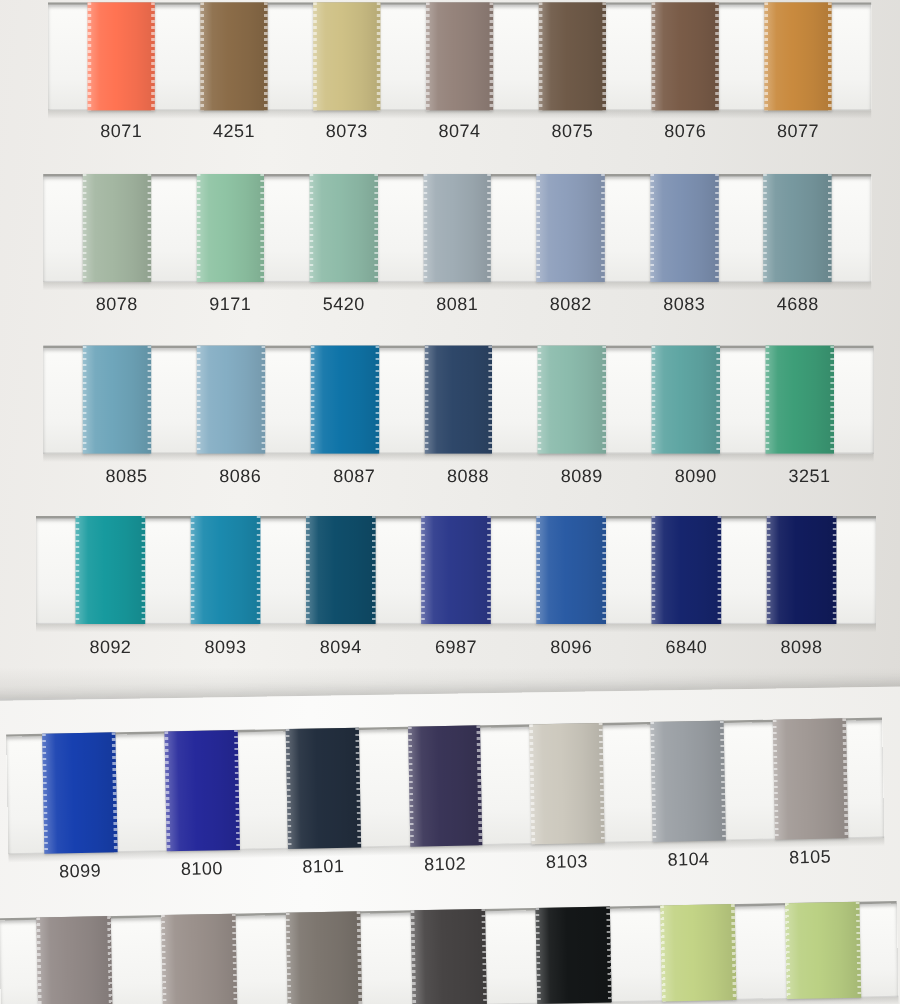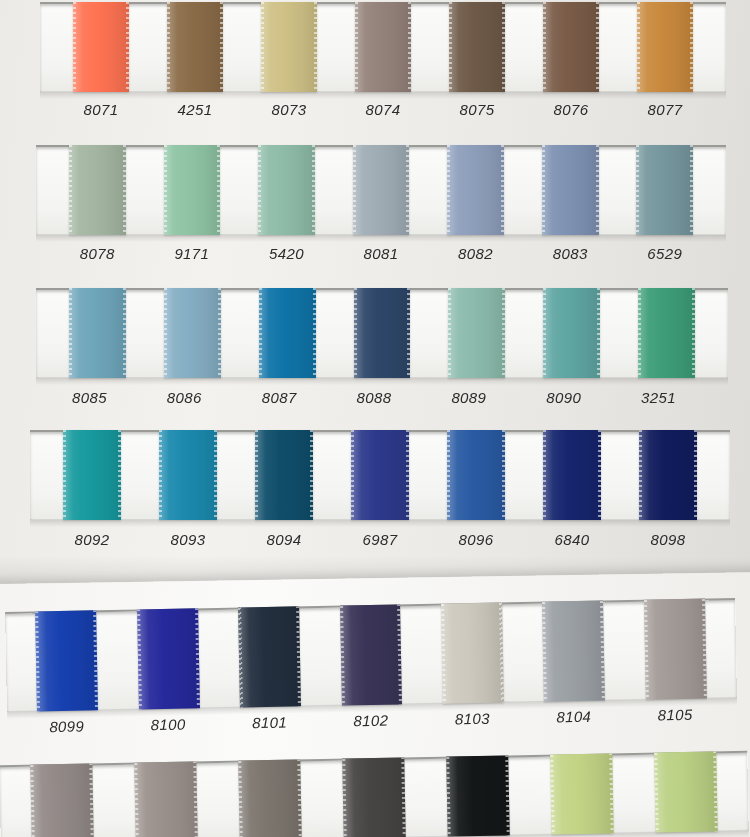--- a/index.html
+++ b/index.html
@@ -5,21 +5,21 @@
   * { margin:0; padding:0; box-sizing:border-box; }
   html,body{ width:750px; height:837px; }
   body{
     font-family:"Liberation Sans", sans-serif;
     background:#e9e9e7;
     overflow:hidden;
     position:relative;
   }
 
   
-  #page{ position:absolute; inset:0; overflow:hidden;font-style:italic; }
+  #page{ position:absolute; inset:0; overflow:hidden; }
 
   .page-bg{
     position:absolute; inset:0;
     background:
       linear-gradient(100deg,#e6e6e4 0%,#efefed 18%,#e4e4e2 55%,#dcdcda 100%);
   }
 
   
   .card-upper{
     position:absolute;
@@ -176,21 +176,21 @@
           </div>
         </div>
       </div>
       <div class="labels" style="left: 36px; top: 245px; width: 690px; padding-left: 14px; padding-right: 14px; position: absolute;">
         <div class="label-cell">8078</div>
         <div class="label-cell">9171</div>
         <div class="label-cell">5420</div>
         <div class="label-cell">8081</div>
         <div class="label-cell">8082</div>
         <div class="label-cell">8083</div>
-        <div class="label-cell">6529</div>
+        <div class="label-cell">4688</div>
       </div>
       <div class="row" style="left: 36px; top: 288px; width: 692px; height: 90px;">
         <div class="row-well"></div>
         <div class="row-edge-shadow"></div>
         <div class="swatches" style="padding-left: 14px; padding-right: 14px;">
           <div class="cell">
             <div class="ribbon" title="8085" style="background: rgb(111, 166, 187);"></div>
           </div>
           <div class="cell">
             <div class="ribbon" title="8086" style="background: rgb(133, 174, 196);"></div>
@@ -205,21 +205,21 @@
             <div class="ribbon" title="8089" style="background: rgb(140, 188, 173);"></div>
           </div>
           <div class="cell">
             <div class="ribbon" title="8090" style="background: rgb(95, 166, 163);"></div>
           </div>
           <div class="cell">
             <div class="ribbon" title="8091" style="background: rgb(61, 158, 120);"></div>
           </div>
         </div>
       </div>
-      <div class="labels" style="left: 28px; top: 389px; width: 692px; padding-left: 14px; padding-right: 14px; position: absolute;">
+      <div class="labels" style="left: 44px; top: 389px; width: 692px; padding-left: 14px; padding-right: 14px; position: absolute;">
         <div class="label-cell">8085</div>
         <div class="label-cell">8086</div>
         <div class="label-cell">8087</div>
         <div class="label-cell">8088</div>
         <div class="label-cell">8089</div>
         <div class="label-cell">8090</div>
         <div class="label-cell">3251</div>
       </div>
       <div class="row" style="left: 30px; top: 430px; width: 700px; height: 90px;">
         <div class="row-well"></div>

